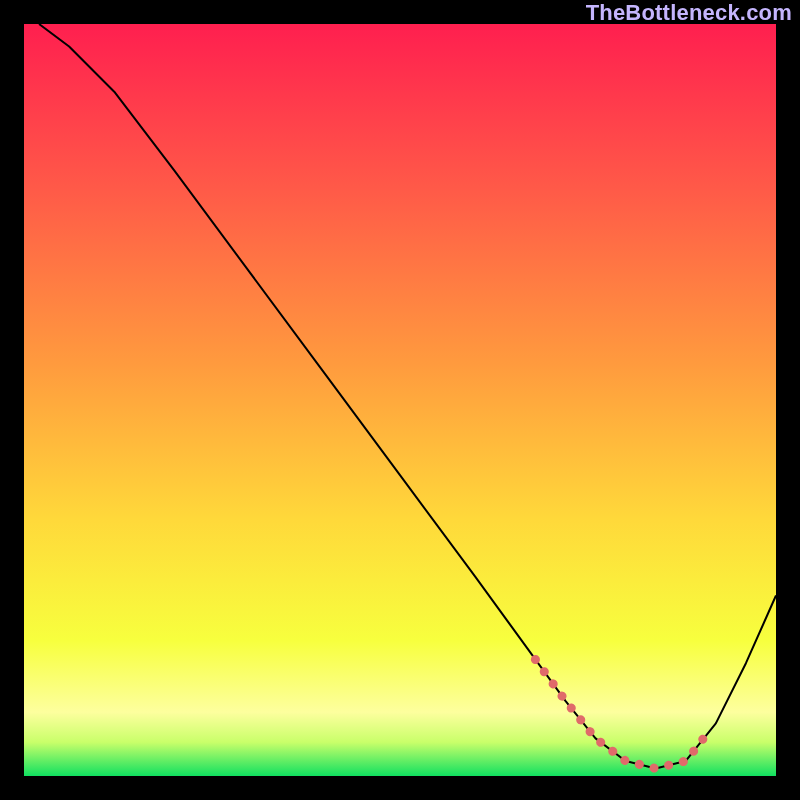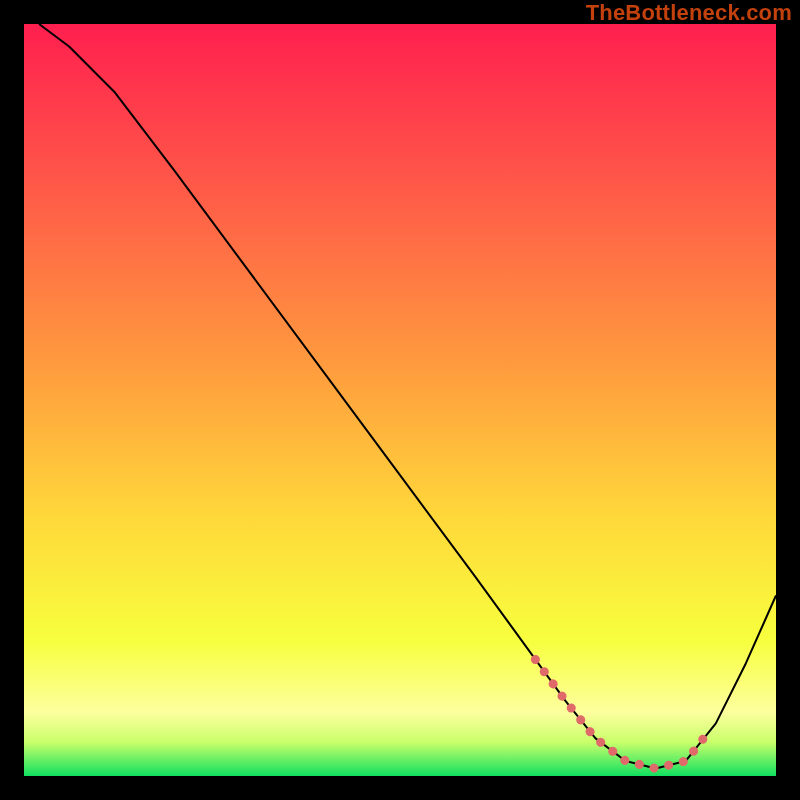--- a/index.html
+++ b/index.html
@@ -25,21 +25,21 @@
     width: 752px;
     height: 752px;
   }
   .watermark {
     position: absolute;
     top: 0;
     right: 8px;
     font-family: Arial, Helvetica, sans-serif;
     font-size: 22px;
     font-weight: 600;
-    color: #c2410c;
+    color: #c4b5fd;
     letter-spacing: 0.2px;
   }
 </style>
 </head>
 <body>
 
 <div class="frame">
   <svg class="plot" viewBox="0 0 752 752" preserveAspectRatio="none">
     <defs>
       <linearGradient id="bg-grad" x1="0" y1="0" x2="0" y2="1">

